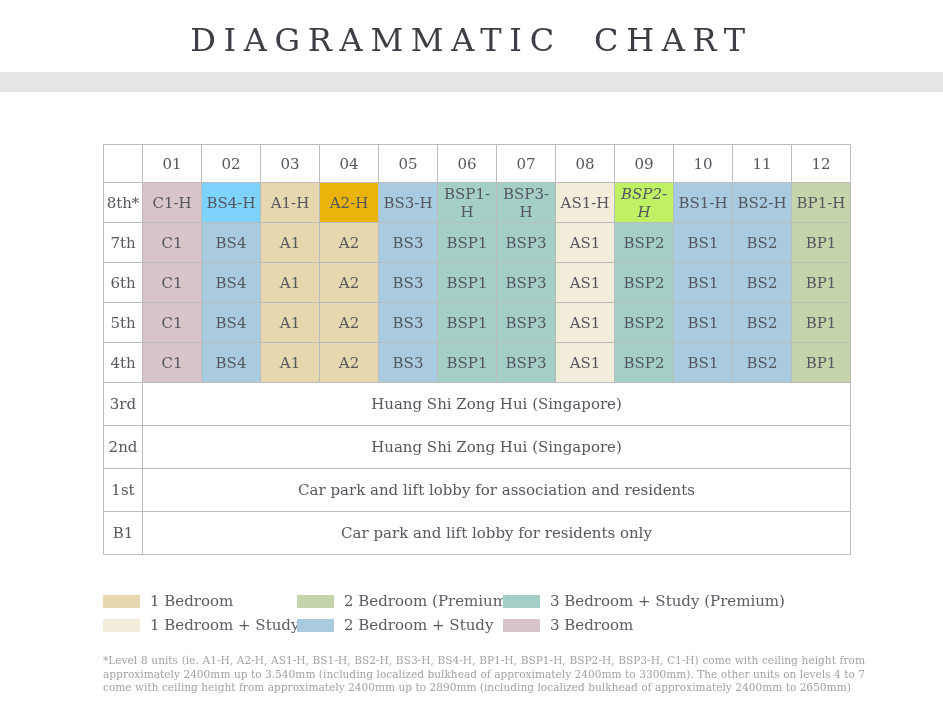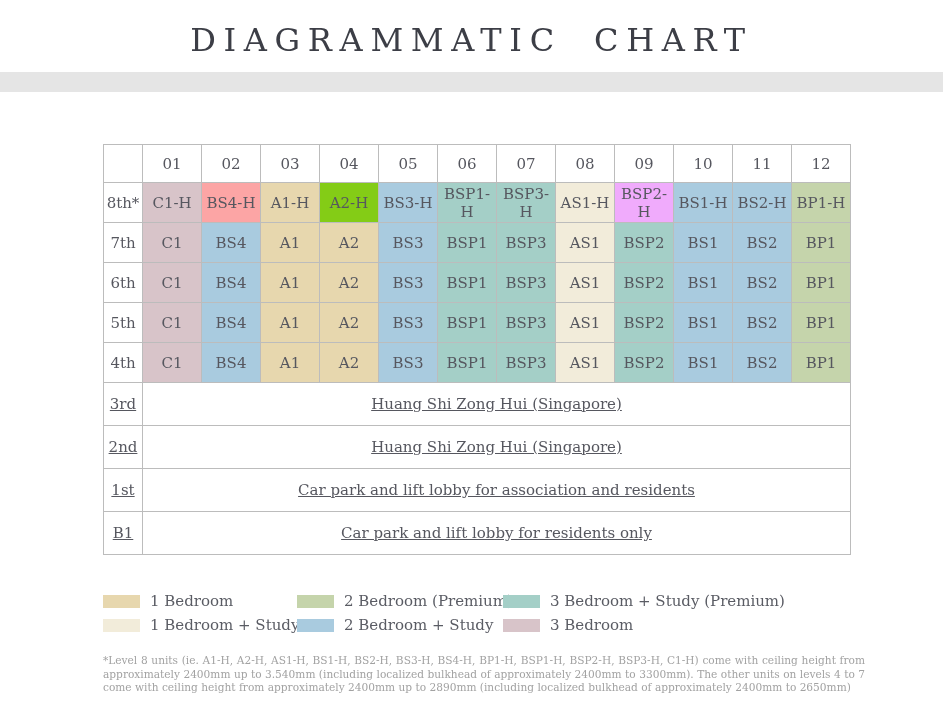--- a/index.html
+++ b/index.html
@@ -48,21 +48,21 @@
     text-align: center;
     vertical-align: middle;
     font-size: 15px;
     color: #56575f;
     padding: 0;
     overflow: hidden;
   }
   td.floor-col { width: 38px; background: #ffffff; margin-left: 41px; }
   tr.row-header td { height: 37px; background: #ffffff; }
   tr.row-unit td { height: 39px; }
-  tr.row-span td { height: 42px; background: #ffffff; text-decoration: underline; }
+  tr.row-span td { height: 42px; background: #ffffff; }
   .legend {
     position: absolute;
     left: 103px;
     top: 594px;
     width: 760px;
     height: 46px;
   }
   .legend-col { position: absolute; top: 0; }
   .legend-col-0 { left: 0; }
   .legend-col-1 { left: 194px; }
@@ -115,28 +115,28 @@
         <td>07</td>
         <td>08</td>
         <td>09</td>
         <td>10</td>
         <td>11</td>
         <td>12</td>
       </tr>
       <tr class="row-unit">
         <td class="floor-col">8th*</td>
         <td style="background: rgb(216, 196, 201);">C1-H</td>
-        <td style="background: #fca5a5;">BS4-H</td>
+        <td style="background: #7dd3fc;">BS4-H</td>
         <td style="background: rgb(231, 215, 174);">A1-H</td>
-        <td style="background: #84cc16;">A2-H</td>
+        <td style="background: #eab308;">A2-H</td>
         <td style="background: rgb(169, 203, 223);">BS3-H</td>
         <td style="background: rgb(164, 207, 199);">BSP1-H</td>
         <td style="background: rgb(164, 207, 199);">BSP3-H</td>
         <td style="background: rgb(242, 236, 218);">AS1-H</td>
-        <td style="background: #f0abfc;">BSP2-H</td>
+        <td style="background: #bef264; font-style: italic;">BSP2-H</td>
         <td style="background: rgb(169, 203, 223);">BS1-H</td>
         <td style="background: rgb(169, 203, 223);">BS2-H</td>
         <td style="background: rgb(197, 212, 171); margin-left: 40px;">BP1-H</td>
       </tr>
       <tr class="row-unit">
         <td class="floor-col">7th</td>
         <td style="background: rgb(216, 196, 201);">C1</td>
         <td style="background: rgb(169, 203, 223);">BS4</td>
         <td style="background: rgb(231, 215, 174);">A1</td>
         <td style="background: rgb(231, 215, 174);">A2</td>

